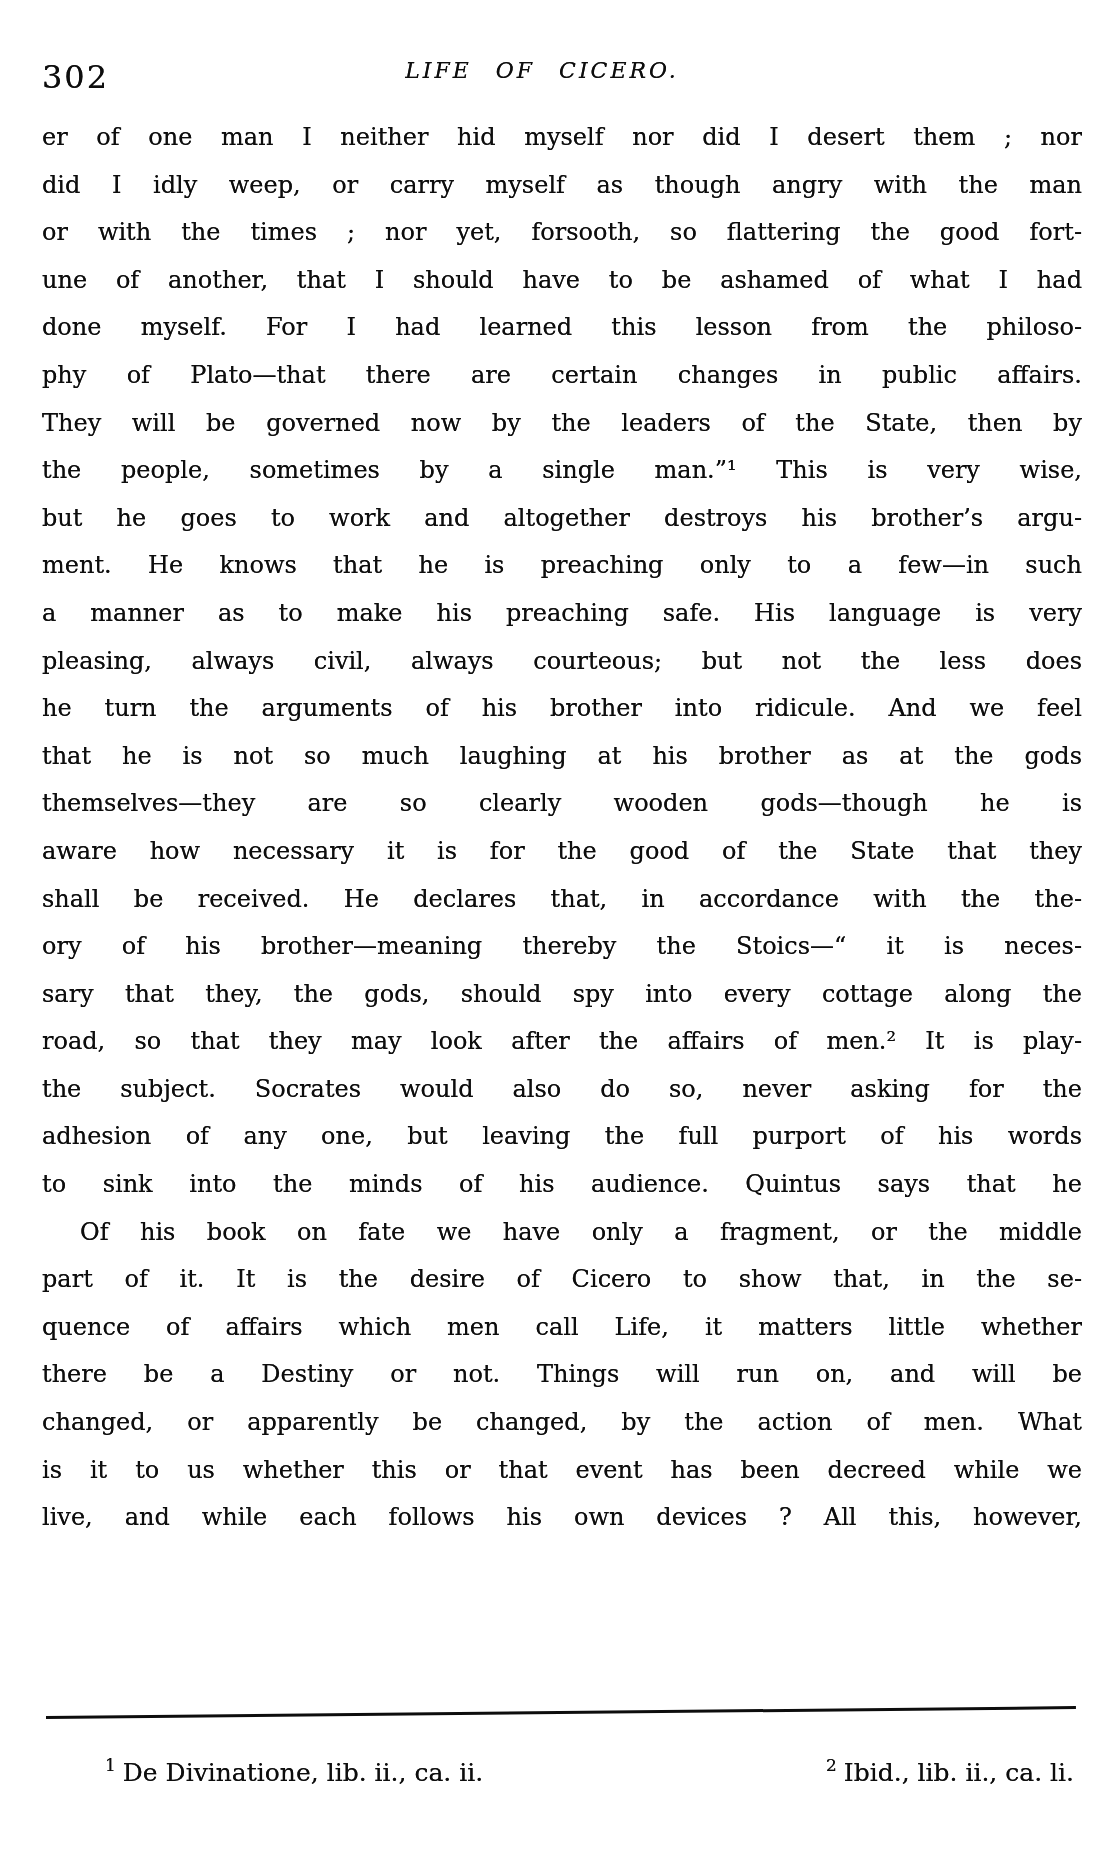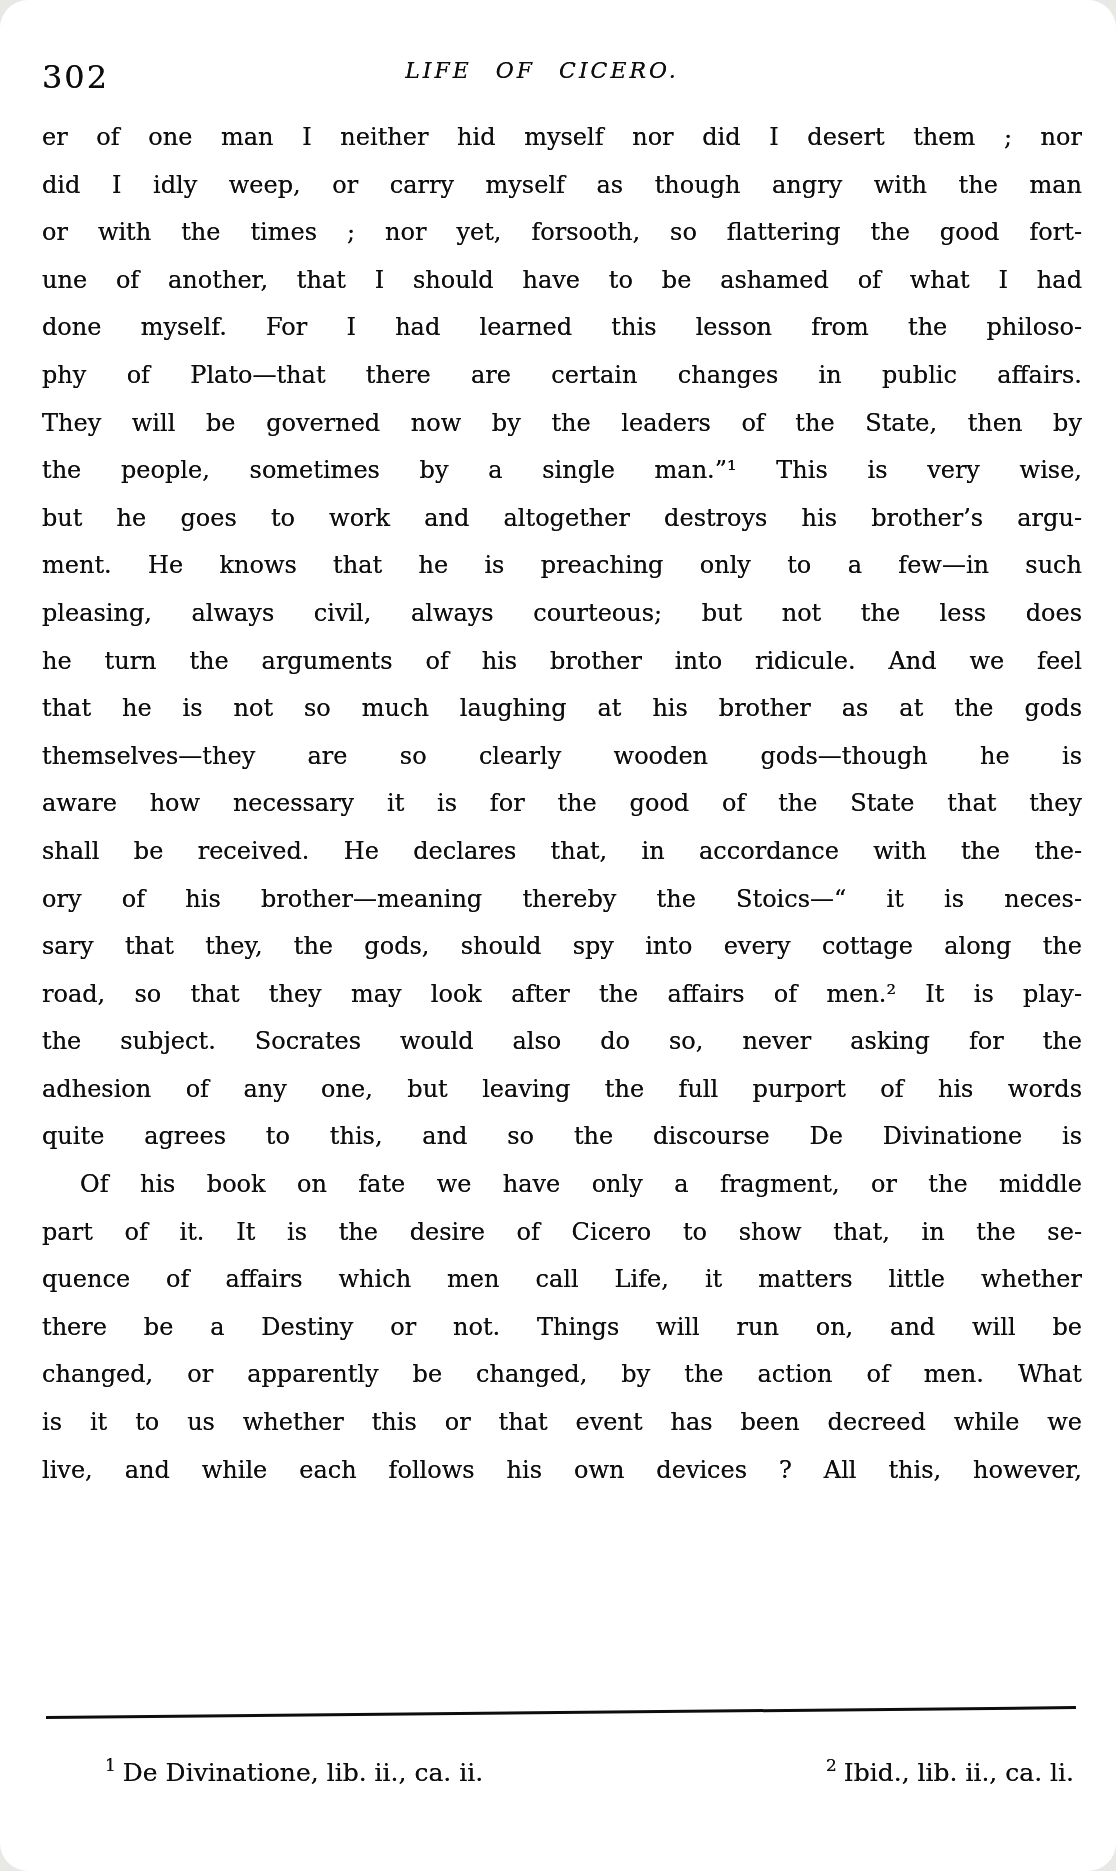--- a/index.html
+++ b/index.html
@@ -6,21 +6,20 @@
   .page {
     position: relative;
     width: 1116px;
     height: 1871px;
     margin: 0 auto;
     background: #ffffff;
     color: #0d0d0d;
     font-family: "DejaVu Serif", "Liberation Serif", serif;
     overflow: hidden;
     text-shadow: 0 0 0.5px rgba(0,0,0,0.75);
-    border-radius: 28px;
   }
   .running-header {
     position: absolute;
     top: 56px;
     left: 42px;
     width: 1040px;
     height: 44px;
   }
   .page-number {
     position: absolute;
@@ -98,32 +97,33 @@
       <div class="tline">er of one man I neither hid myself nor did I desert them ; nor</div>
       <div class="tline">did I idly weep, or carry myself as though angry with the man</div>
       <div class="tline">or with the times ; nor yet, forsooth, so flattering the good fort-</div>
       <div class="tline">une of another, that I should have to be ashamed of what I had</div>
       <div class="tline">done myself.  For I had learned this lesson from the philoso-</div>
       <div class="tline">phy of Plato—that there are certain changes in public affairs.</div>
       <div class="tline">They will be governed now by the leaders of the State, then by</div>
       <div class="tline">the people, sometimes by a single man.”¹  This is very wise,</div>
       <div class="tline">but he goes to work and altogether destroys his brother’s argu-</div>
       <div class="tline">ment.  He knows that he is preaching only to a few—in such</div>
+      <div class="tline">a manner as to make his preaching safe.  His language is very</div>
       <div class="tline">pleasing, always civil, always courteous; but not the less does</div>
       <div class="tline">he turn the arguments of his brother into ridicule.  And we feel</div>
       <div class="tline">that he is not so much laughing at his brother as at the gods</div>
       <div class="tline">themselves—they are so clearly wooden gods—though he is</div>
       <div class="tline">aware how necessary it is for the good of the State that they</div>
       <div class="tline">shall be received.  He declares that, in accordance with the the-</div>
       <div class="tline">ory of his brother—meaning thereby the Stoics—“ it is neces-</div>
       <div class="tline">sary that they, the gods, should spy into every cottage along the</div>
       <div class="tline">road, so that they may look after the affairs of men.²  It is play-</div>
       <div class="tline">the subject.  Socrates would also do so, never asking for the</div>
       <div class="tline">adhesion of any one, but leaving the full purport of his words</div>
-      <div class="tline">quite agrees to this, and so the discourse De Divinatione is</div>
+      <div class="tline">to sink into the minds of his audience.  Quintus says that he</div>
     </div>
     <div>
       <div class="tline indent">Of his book on fate we have only a fragment, or the middle</div>
       <div class="tline">part of it.  It is the desire of Cicero to show that, in the se-</div>
       <div class="tline">quence of affairs which men call Life, it matters little whether</div>
       <div class="tline">there be a Destiny or not.  Things will run on, and will be</div>
       <div class="tline">changed, or apparently be changed, by the action of men.  What</div>
       <div class="tline">is it to us whether this or that event has been decreed while we</div>
       <div class="tline">live, and while each follows his own devices ?  All this, however,</div>
     </div>

